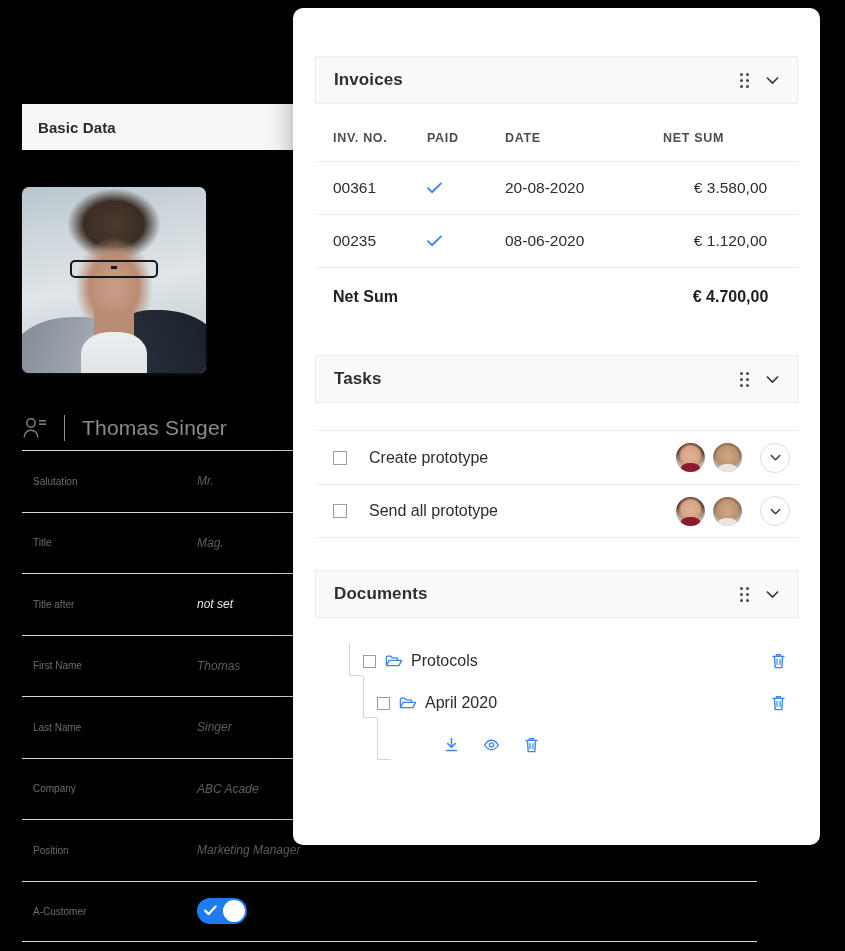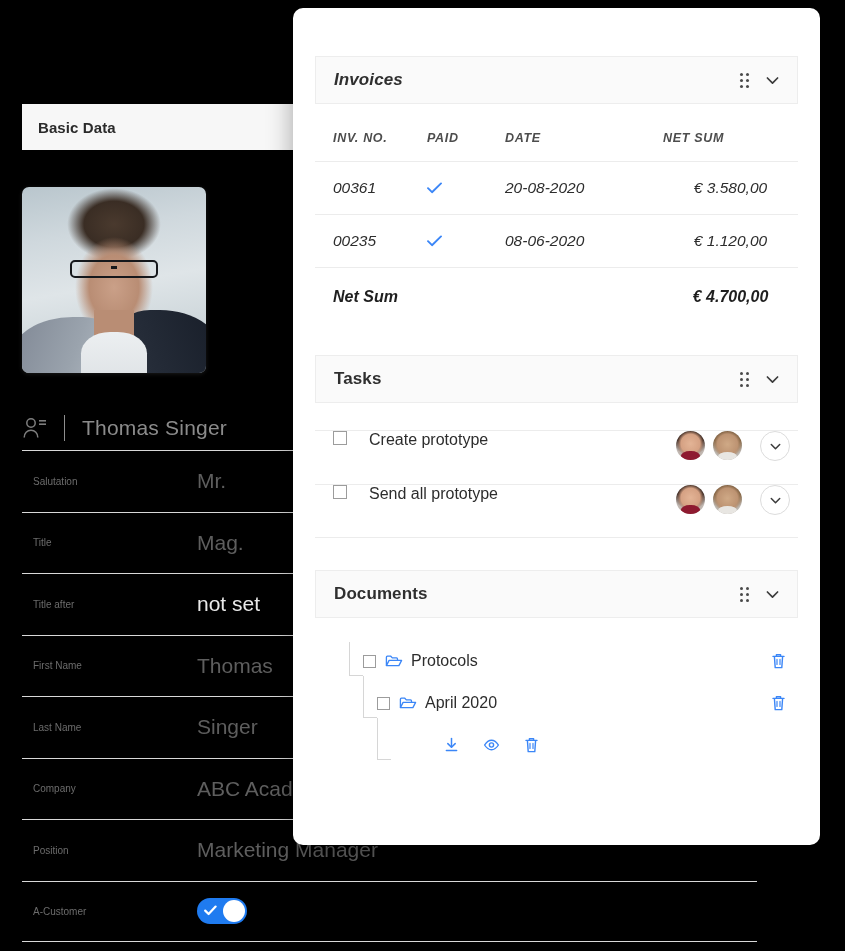--- a/index.html
+++ b/index.html
@@ -114,23 +114,24 @@
   }
   .field-row:last-child { border-bottom: 1px solid #d8d8d8; }
   .field-label {
     width: 175px;
     flex: none;
     font-size: 10px;
     color: #6c6c6c;
     padding-left: 11px;
   }
   .field-value {
-    font-size: 21px;
+    font-size: 12px;
     color: #5e5e5e;
     white-space: nowrap;
+    font-style: italic;
   }
   .field-value.bright { color: #e9e9e9; }
 
   .toggle {
     width: 50px; height: 26px;
     border-radius: 13px;
     background: #1f7bf0;
     position: relative;
     display: flex; align-items: center;
   }
@@ -218,20 +219,21 @@
     color: #1f1f1f;
     font-size: 16px;
     padding: 20px 0 19px 0;
   }
 
   
   .tasks-list { margin-top: 27px; }
   .task-row {
     height: 54px;
     display: flex;
+    align-items: center;
     border-top: 1px solid #ececec;
     padding: 0 2px 0 18px;
   }
   .task-row:last-child { border-bottom: 1px solid #ececec; }
   .cbox {
     width: 14px; height: 14px;
     border: 1px solid #9c9c9c;
     background: #fff;
     flex: none;
   }
@@ -371,21 +373,21 @@
           </svg>
           <span class="knob"></span>
         </span>
       </div>
 
     </div>
   </div>
 
   <div class="panel">
 
-    <div class="card" style="padding-top:48px;font-style:italic;">
+    <div class="card" style="padding-top:48px;">
       <div class="card-header">
         <span class="ch-title">Invoices</span>
         <span class="hdr-actions">
           <span class="drag-dots">
             <i></i>
               <i></i>
               <i></i>
               <i></i>
               <i></i>
               <i></i>

